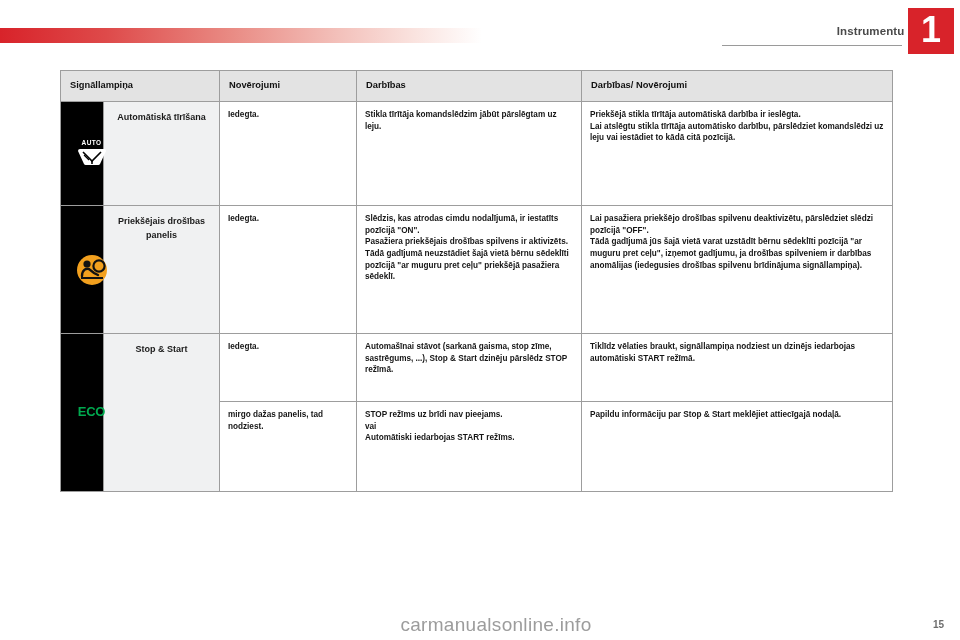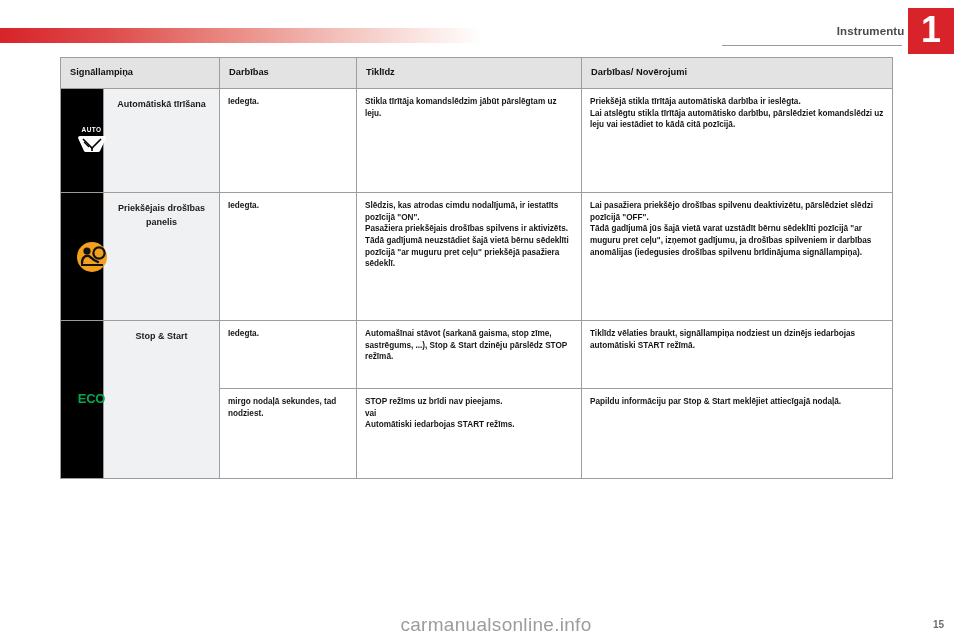--- a/index.html
+++ b/index.html
@@ -55,21 +55,21 @@
   .header-rule {
     position: absolute;
     right: 58px; top: 45px;
     width: 180px; height: 1px;
     background: #9a9a9a;
   }
 
   
   .tbl {
     position: absolute;
-    left: 60px; top: 57px;
+    left: 60px; top: 70px;
     width: 832px;
     border-collapse: collapse;
     table-layout: fixed;
     background: #ffffff;
   }
   .tbl td, .tbl th {
     border: 1px solid #9d9d9d;
     vertical-align: top;
     padding: 7px 8px 8px 8px;
     font-size: 8.2px;
@@ -192,22 +192,22 @@
     <colgroup>
       <col class="c-icon">
         <col class="c-name">
         <col class="c-state">
         <col class="c-cause">
         <col class="c-action">
     </colgroup>
     <thead>
       <tr>
         <th colspan="2">Signāllampiņa</th>
+        <th>Novērojumi</th>
         <th>Darbības</th>
-        <th>Tiklīdz</th>
         <th>Darbības/ Novērojumi</th>
       </tr>
     </thead>
     <tbody>
 
       <tr class="row-tall-1">
         <td class="cell-icon">
           <div class="icon-wrap">
             <div class="auto-wiper">
               <div class="auto-txt">AUTO</div>
@@ -254,21 +254,21 @@
             <div class="eco-txt">ECO</div>
           </div>
         </td>
         <td class="cell-name" rowspan="2">Stop &amp; Start</td>
         <td class="cell-state">Iedegta.</td>
         <td class="cell-cause ws">Automašīnai stāvot (sarkanā gaisma, stop zīme, sastrēgums, ...), Stop &amp; Start dzinēju pārslēdz STOP režīmā.</td>
         <td class="cell-action ws">Tiklīdz vēlaties braukt, signāllampiņa nodziest un dzinējs iedarbojas automātiski START režīmā.</td>
       </tr>
 
       <tr class="row-tall-4">
-        <td class="cell-state">mirgo nodaļā sekundes, tad nodziest.</td>
+        <td class="cell-state">mirgo dažas panelis, tad nodziest.</td>
         <td class="cell-cause ws">STOP režīms uz brīdi nav pieejams.
 vai
 Automātiski iedarbojas START režīms.</td>
         <td class="cell-action ws">Papildu informāciju par Stop &amp; Start meklējiet attiecīgajā nodaļā.</td>
       </tr>
 
     </tbody>
   </table>
 
   <div class="watermark">carmanualsonline.info</div>

